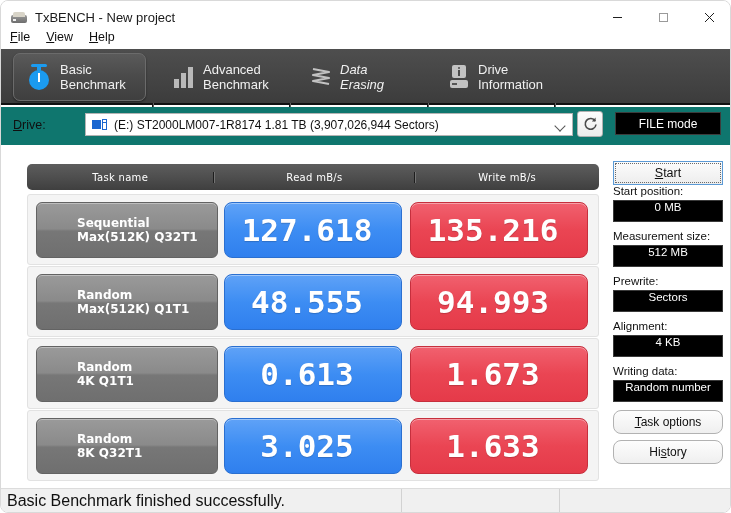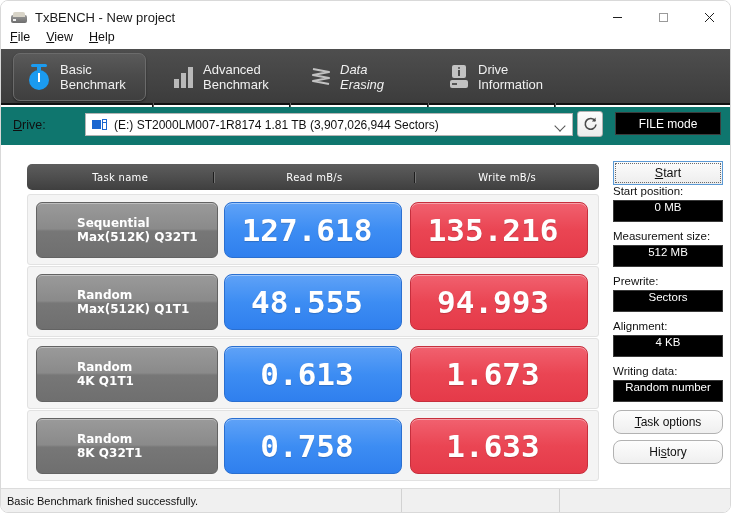--- a/index.html
+++ b/index.html
@@ -289,21 +289,21 @@
 
   
   .statusbar {
     position:absolute; left:0; bottom:0; width:731px; height:24px;
     background:#f0f0f0; border-top:1px solid #dcdcdc;
     display:flex; align-items:center;
   }
   .status-cell {
     height:24px; display:flex; align-items:center;
     padding-left:6px;
-    font-size:11px; color:#101010;
+    font-size:16px; color:#101010;
   }
   .status-cell.s1 { width:400px; }
   .status-cell.s2 { width:158px; border-left:1px solid #d2d2d2; }
   .status-cell.s3 { flex:1; border-left:1px solid #d2d2d2; }
 </style>
 </head>
 <body>
 
 <div id="app">
 
@@ -463,21 +463,21 @@
         <span>1.673</span>
       </div>
     </div>
 
     <div class="row">
       <div class="task-btn">
         <div class="task-l1">Random</div>
         <div class="task-l2">8K Q32T1</div>
       </div>
       <div class="val read">
-        <span>0.758</span>
+        <span>3.025</span>
       </div>
       <div class="val write">
         <span>1.633</span>
       </div>
     </div>
 
   </div>
 
   <div class="side">
 

